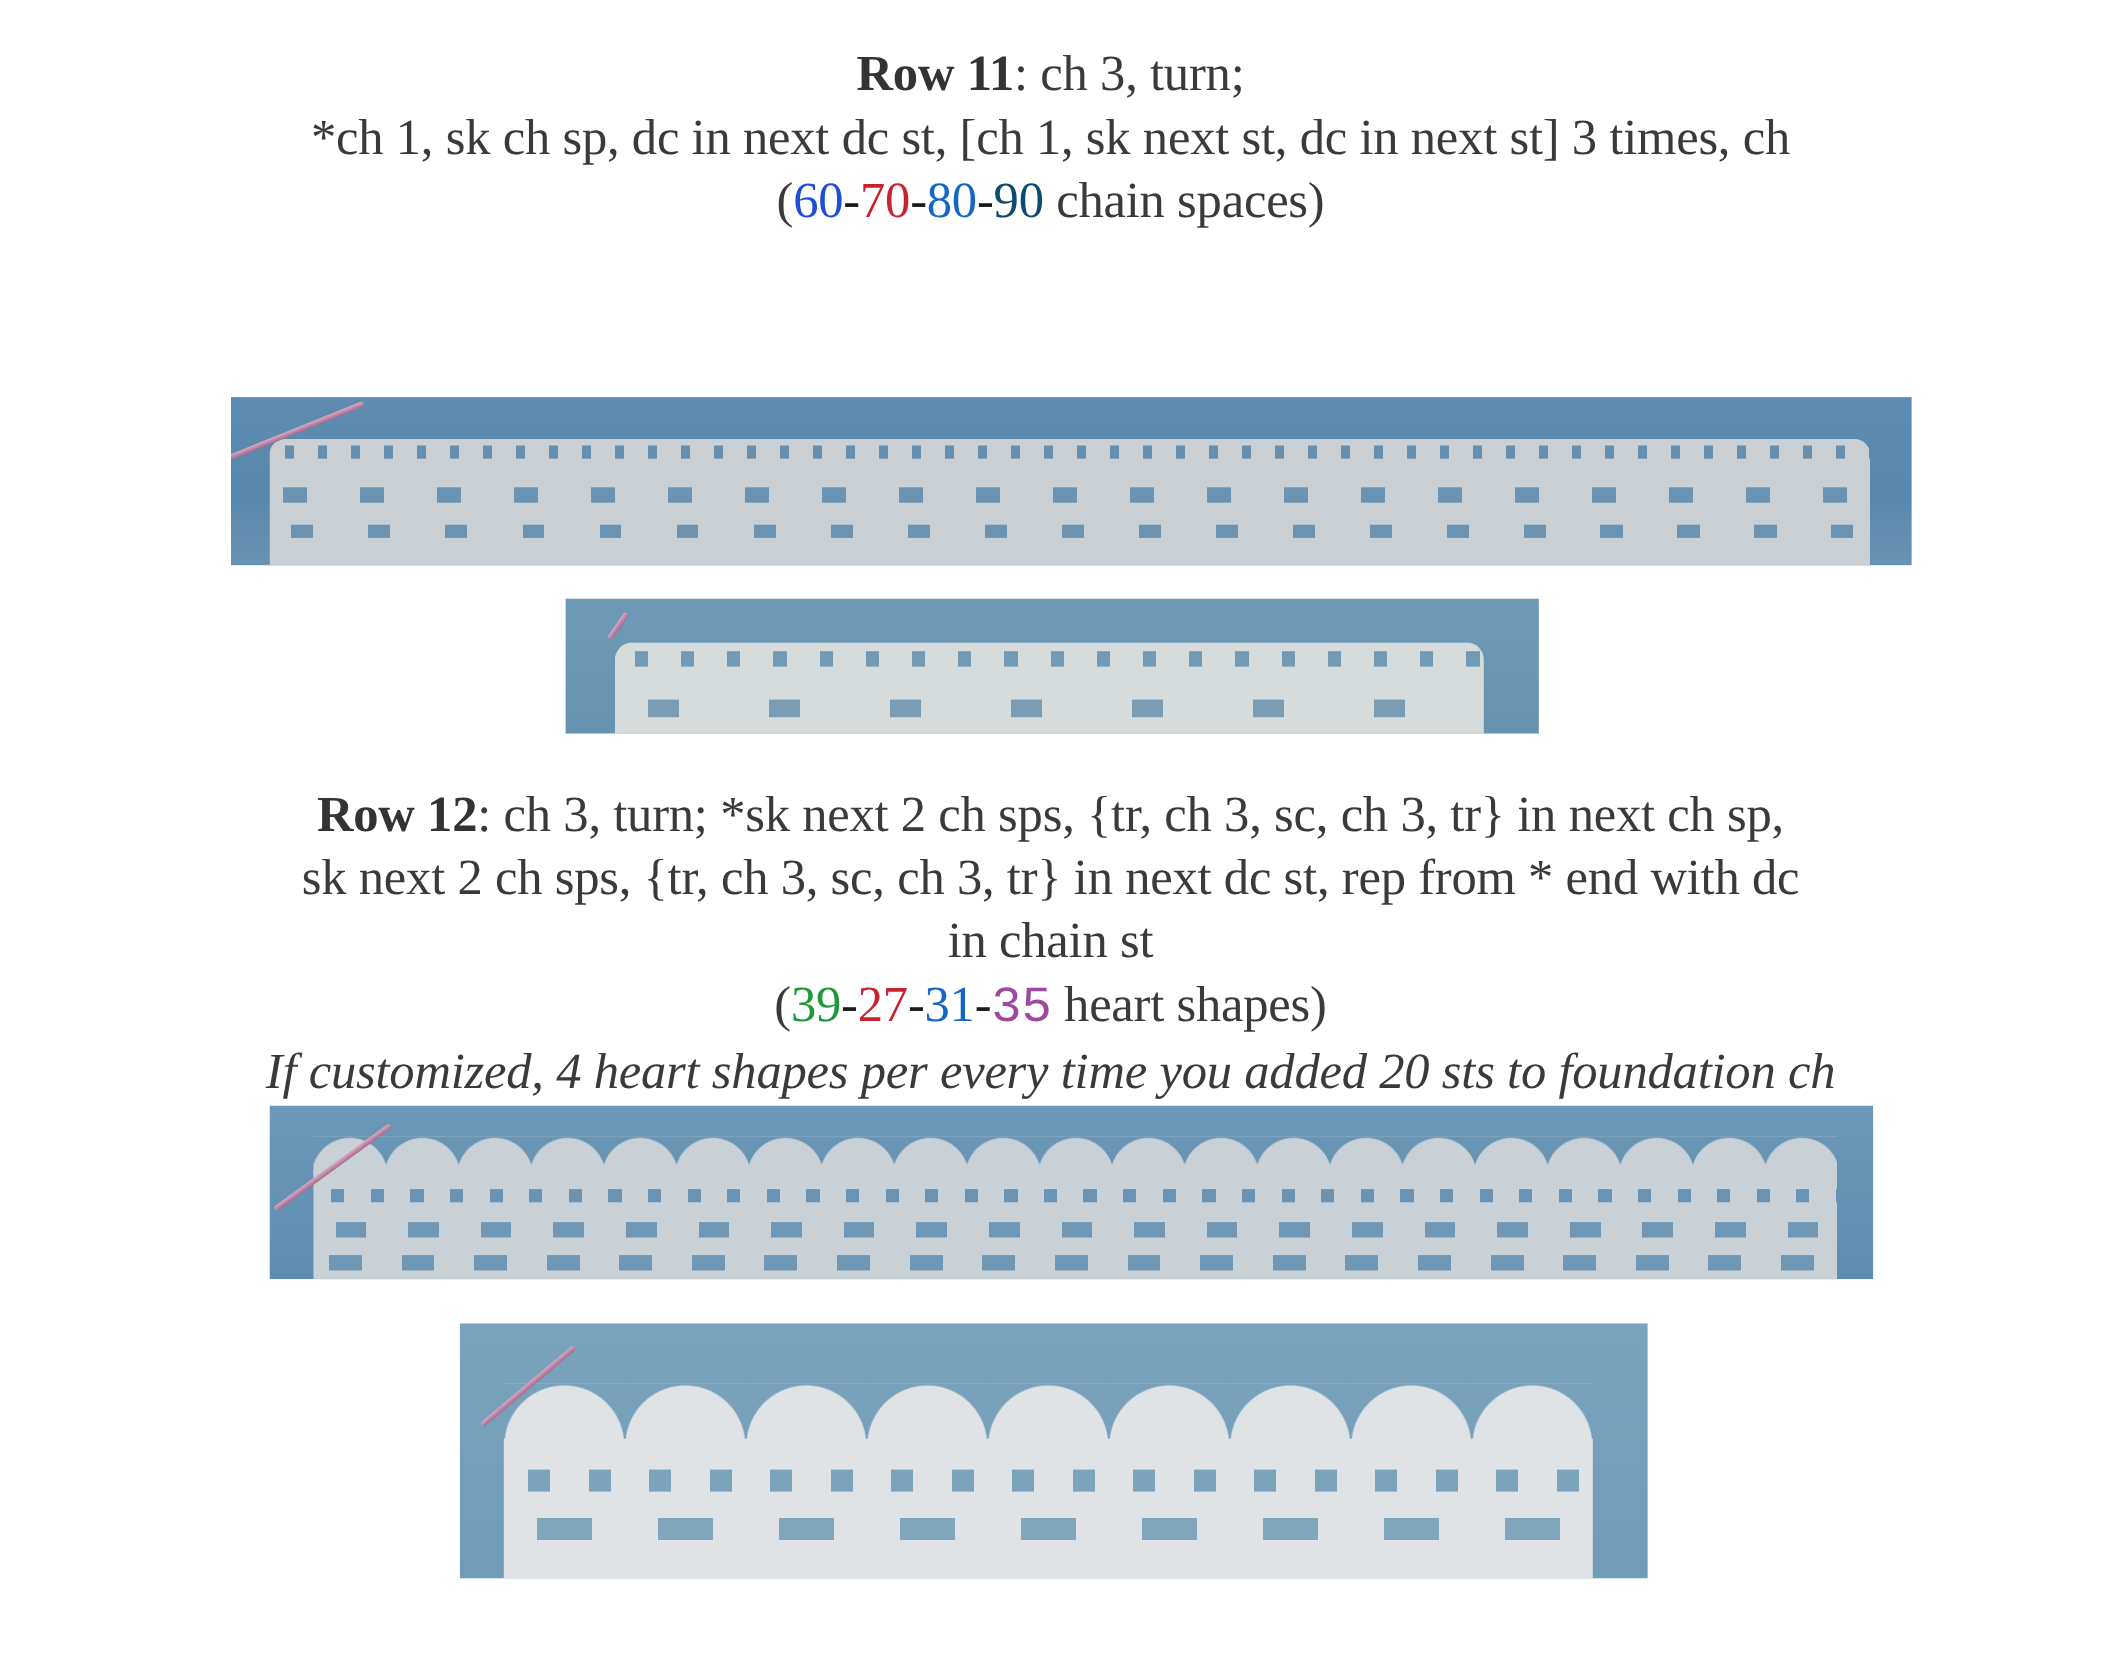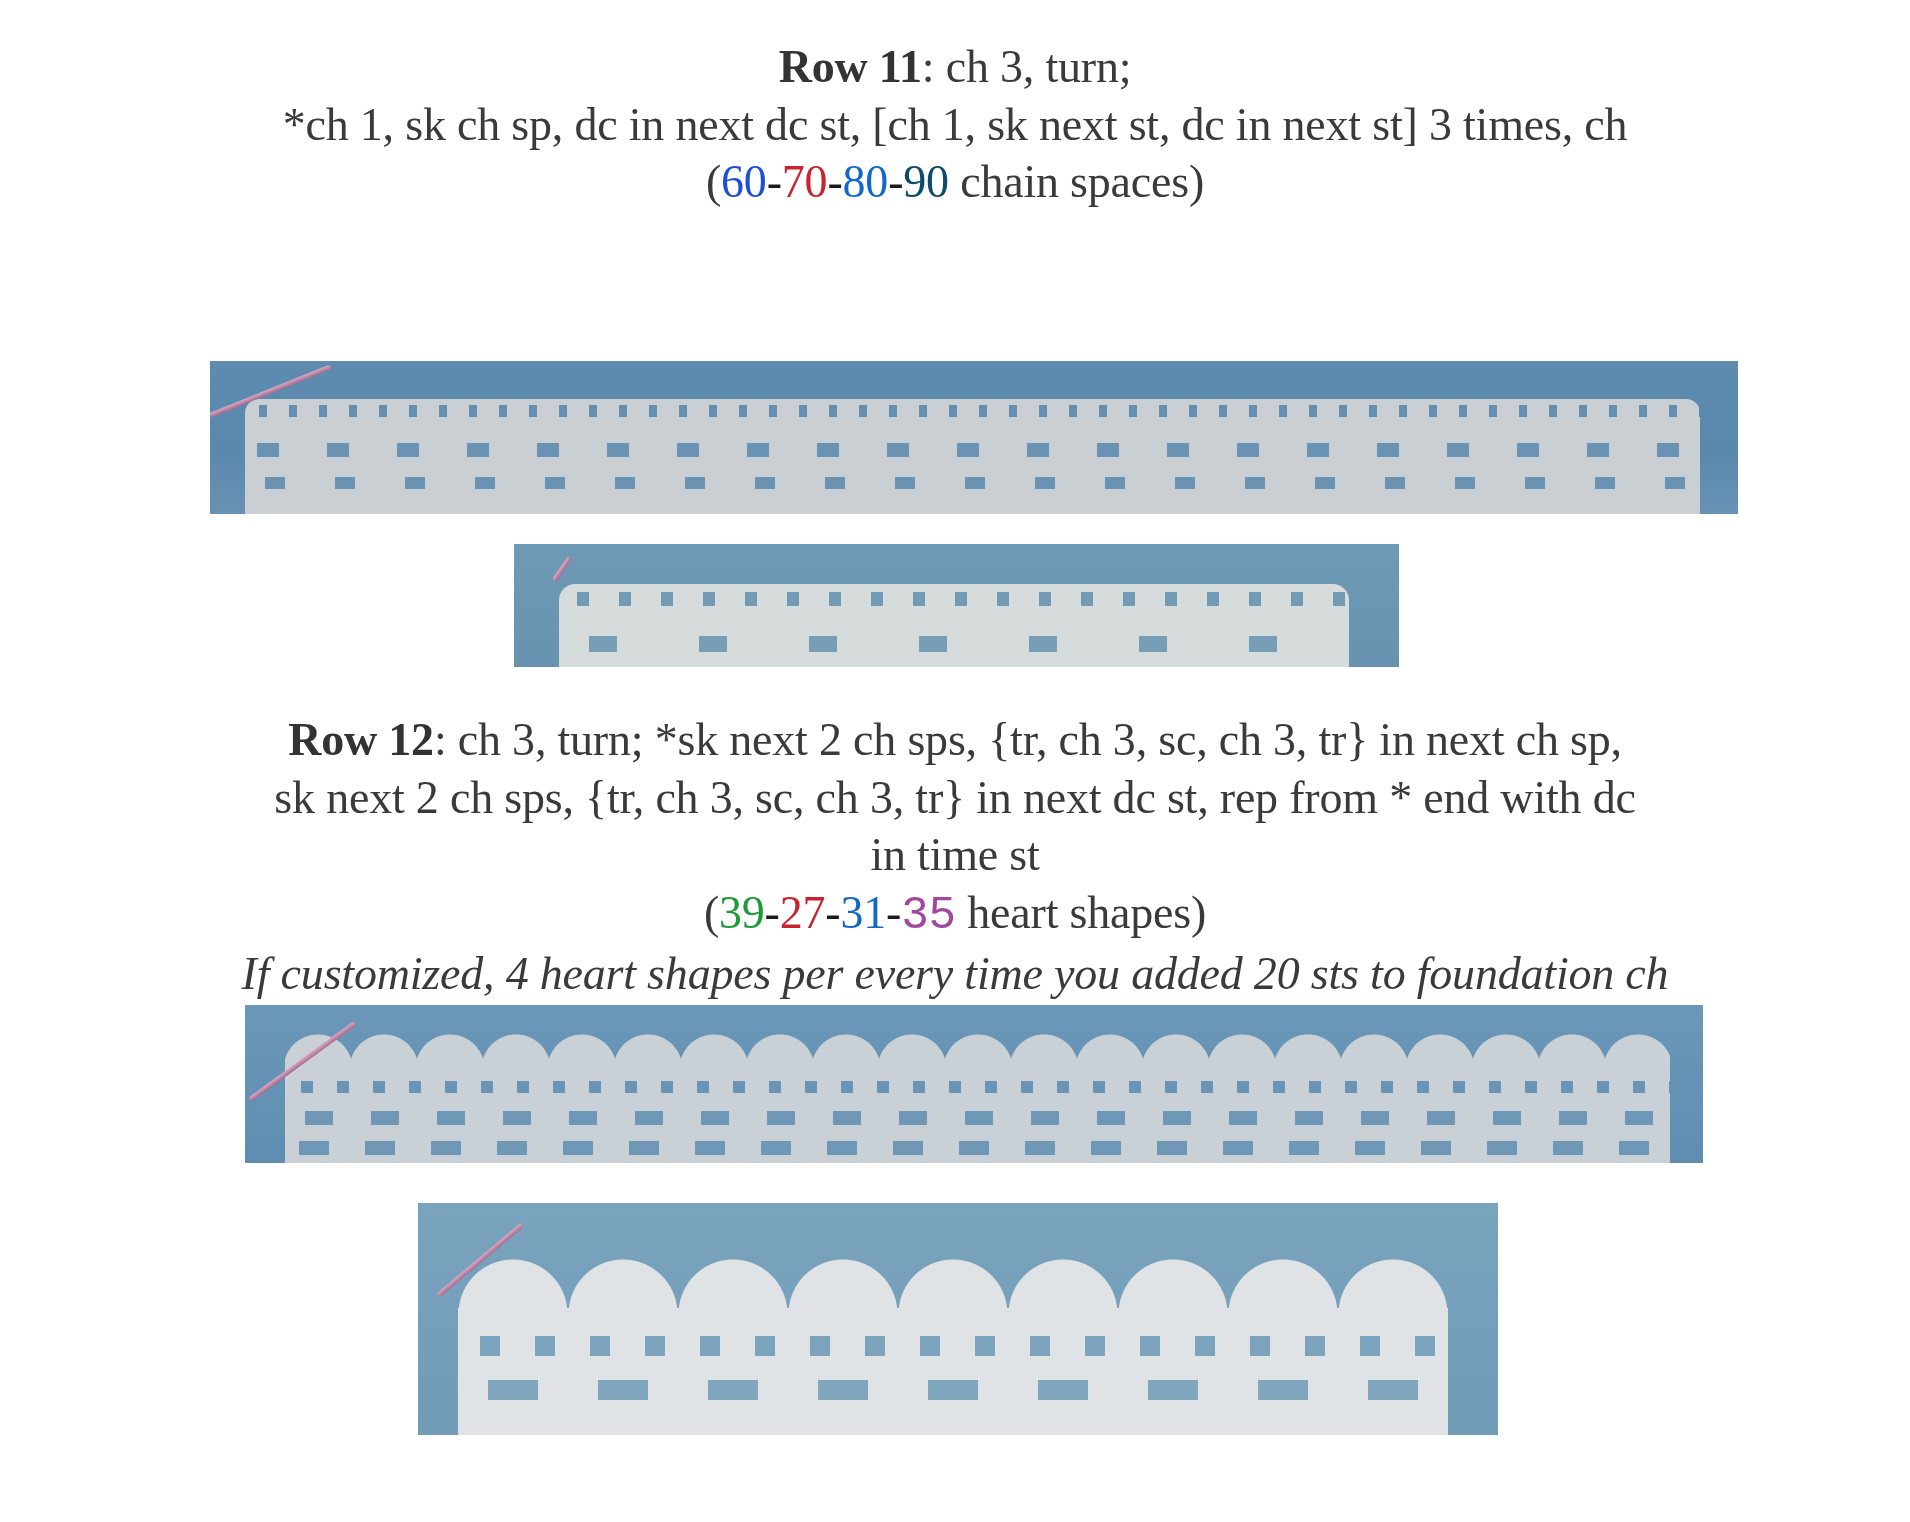--- a/index.html
+++ b/index.html
@@ -38,21 +38,21 @@
   <div class="bg" style="background: linear-gradient(180deg,#6f9ab5 0%,#6793b0 100%);"></div>
   <div class="lace lace-filet-big" style="left:45px; top:40px; width:790px; height:90px; border-radius:16px 16px 0 0;"></div>
   <div class="needle" style="left:40px; top:34px; width:28px; transform: rotate(-55deg);"></div>
 </div>
 
 <div class="block" style="top:711px;">
   <div class="line">
     <b>Row 12</b><span>: ch 3, turn; *sk next 2 ch sps, {tr, ch 3, sc, ch 3, tr} in next ch sp,</span>
   </div>
   <div class="line">sk next 2 ch sps, {tr, ch 3, sc, ch 3, tr} in next dc st, rep from * end with dc</div>
-  <div class="line">in time st</div>
+  <div class="line">in chain st</div>
   <div class="line">
     <span>(</span><span class="sz" style="color: rgb(31, 154, 58);">39</span><span class="dash">-</span><span class="sz" style="color: rgb(200, 35, 47);">27</span><span class="dash">-</span><span class="sz" style="color: rgb(20, 103, 199);">31</span><span class="dash">-</span><span class="sz" style="color: rgb(160, 71, 159); font-family: Liberation Mono, monospace;">35</span><span> heart shapes)</span>
   </div>
   <div class="line italic">If customized, 4 heart shapes per every time you added 20 sts to foundation ch</div>
 </div>
 
 <div class="photo" style="left:245px; top:1005px; width:1458px; height:158px;" title="Crocheted strip after Row 12 with scalloped heart edge">
   <div class="bg" style="background: linear-gradient(180deg,#6b98b8 0%,#5f8db1 100%);"></div>
   <div class="lace lace-heart" style="left:40px; top:28px; width:1385px; height:135px;"></div>
   <div class="needle" style="left:5px; top:92px; width:130px; transform: rotate(-36deg);"></div>

